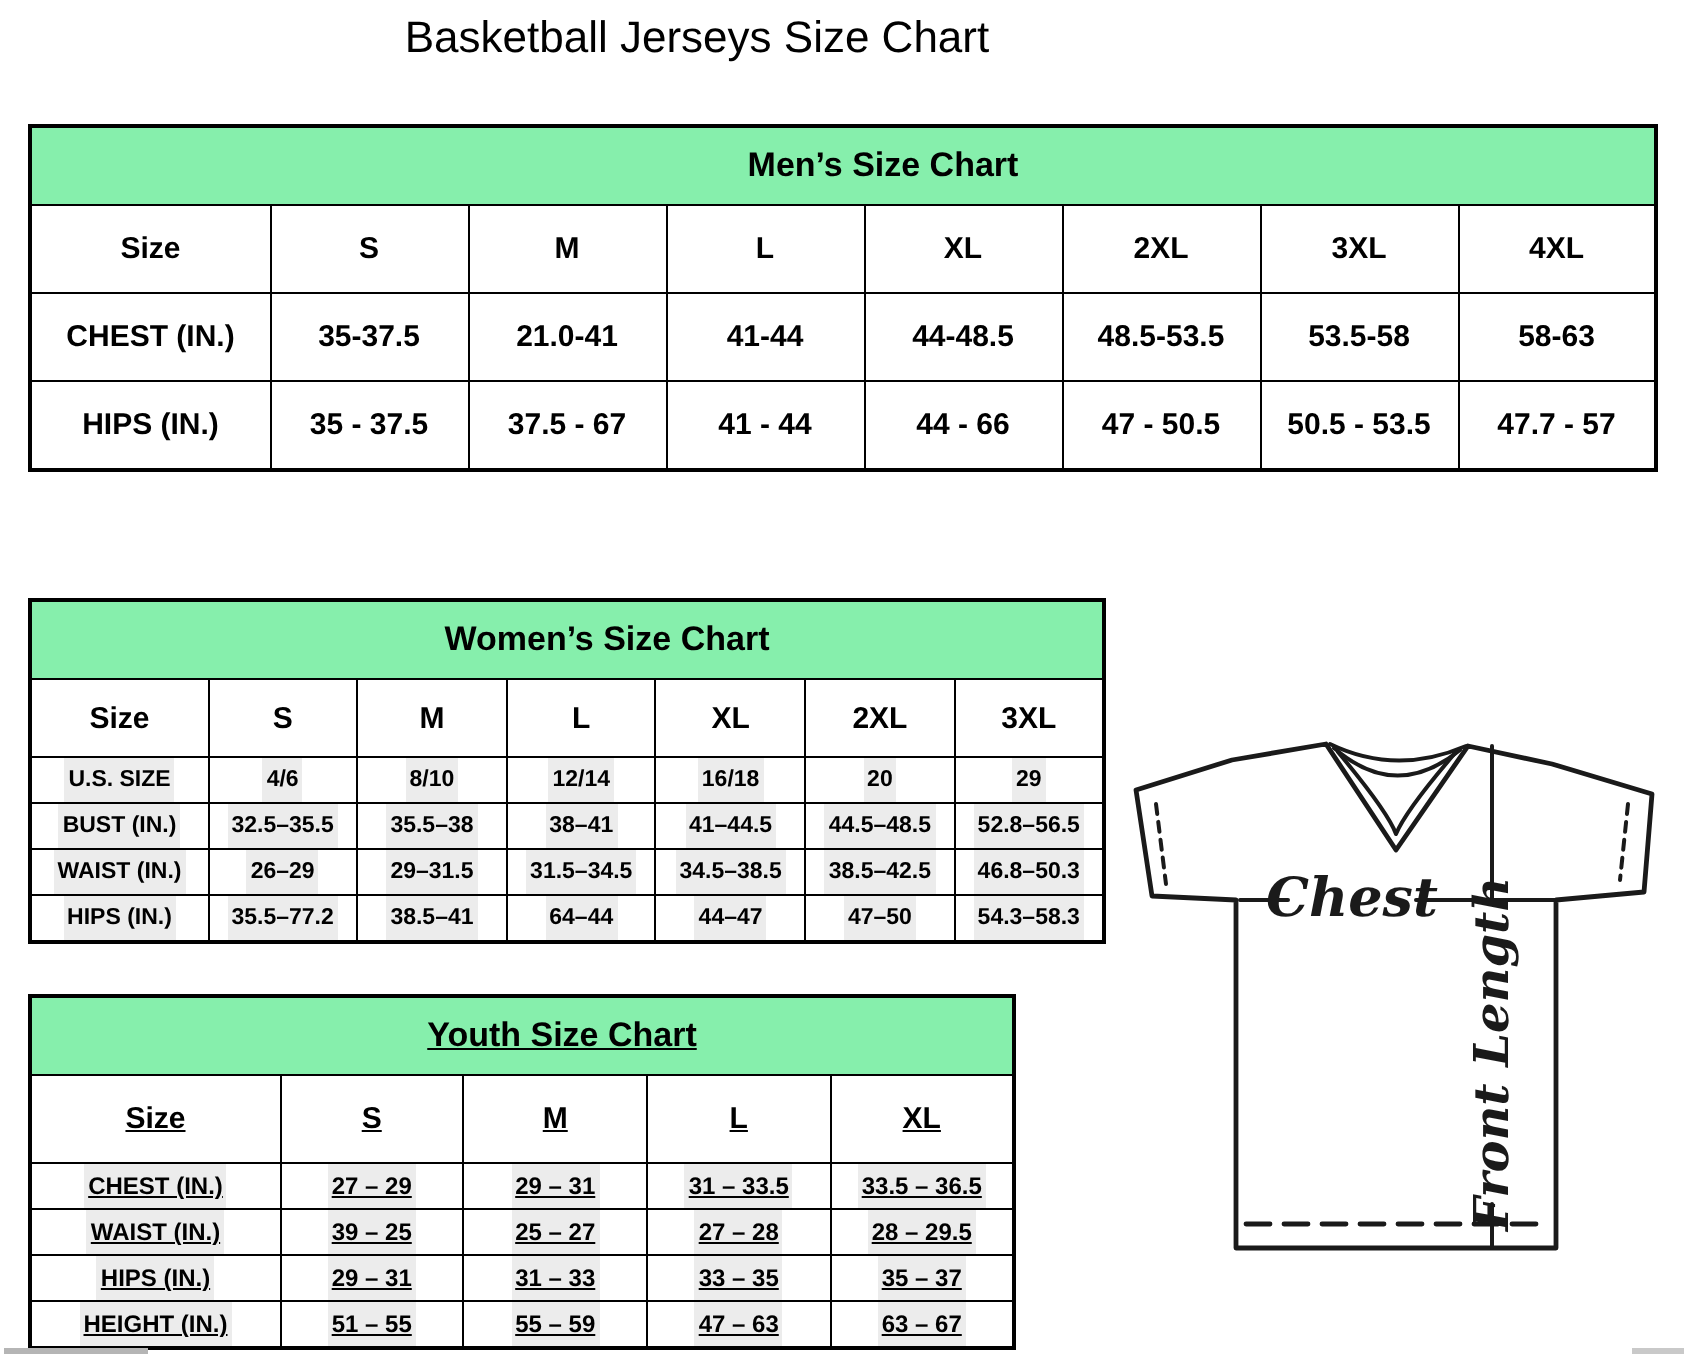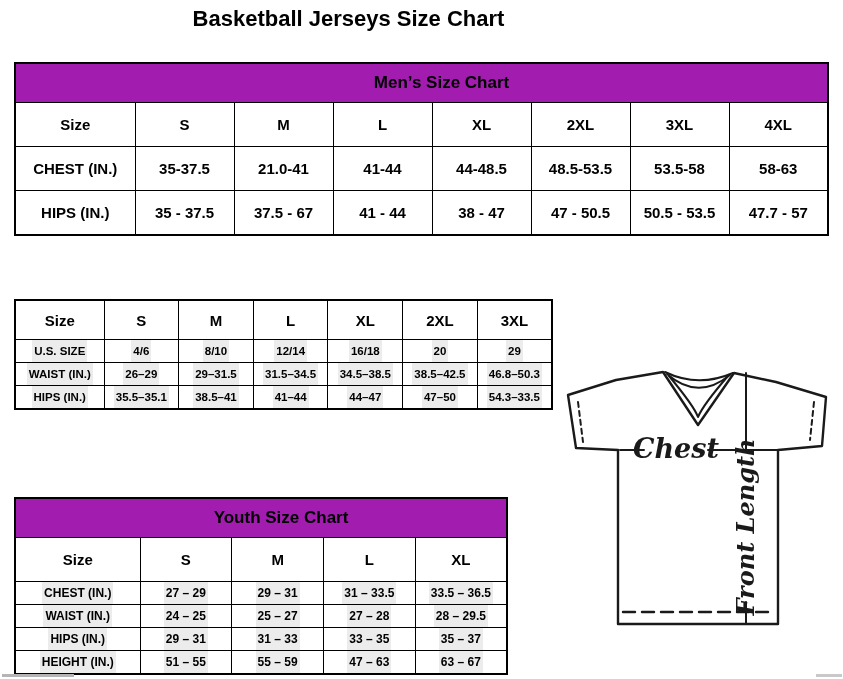--- a/index.html
+++ b/index.html
@@ -1,30 +1,30 @@
 <!DOCTYPE html>
 <html><head>
 <meta charset="utf-8">
 <style>
   html,body{margin:0;padding:0;background:#fff;}
   .page{position:relative;width:843px;height:679px;background:#fff;overflow:hidden;
         font-family:"Liberation Sans",sans-serif;color:#000;}
   .page-title{position:absolute;top:6px;left:0;width:697px;text-align:center;
-        font-size:22px;font-weight:bold;margin:0;}
+        font-size:22px;font-weight:normal;margin:0;}
   table.size-table{position:absolute;border-collapse:collapse;table-layout:fixed;
         border:2px solid #000;background:#fff;}
   table.size-table td{border:1px solid #000;text-align:center;font-weight:bold;
         vertical-align:middle;padding:0;overflow:hidden;white-space:nowrap;}
-  tr.band td{background:#a21caf;font-size:17px;height:38px;padding-left:40px;}
+  tr.band td{background:#86efac;font-size:17px;height:38px;padding-left:40px;}
   table.mens{left:14px;top:62px;width:815px;}
   .mens tr.head td,.mens tr.data td{height:43px;font-size:15px;}
   table.womens{left:14px;top:299px;width:539px;}
   .womens tr.head td{height:38px;font-size:15px;}
   .womens tr.data td{height:22px;font-size:11.5px;}
-  table.youth{left:14px;top:497px;width:494px;}
+  table.youth{left:14px;top:497px;width:494px;text-decoration:underline;}
   .youth tr.head td{height:43px;font-size:15px;}
   .youth tr.data td{height:22px;font-size:12px;}
   .hl{background:#ececec;padding:16px 2px;}
   .diagram{position:absolute;left:556px;top:362px;width:282px;height:266px;}
   .diagram text{font-family:"DejaVu Serif","Liberation Serif",serif;
         font-style:italic;font-weight:bold;fill:#1a1a1a;}
   .hscroll-thumb{position:absolute;left:2px;bottom:2px;width:72px;height:3px;background:#b5b5b5;}
   .hscroll-corner{position:absolute;right:1px;bottom:2px;width:26px;height:3px;background:#c9c9c9;}
 </style>
 </head>
@@ -67,74 +67,86 @@
       <td>44-48.5</td>
       <td>48.5-53.5</td>
       <td>53.5-58</td>
       <td>58-63</td>
     </tr>
     <tr class="data">
       <td>HIPS (IN.)</td>
       <td>35 - 37.5</td>
       <td>37.5 - 67</td>
       <td>41 - 44</td>
-      <td>38 - 47</td>
+      <td>44 - 66</td>
       <td>47 - 50.5</td>
       <td>50.5 - 53.5</td>
       <td>47.7 - 57</td>
     </tr>
   </tbody>
     </table>
 
   <table class="size-table womens">
     <colgroup>
         <col style="width:89px">
         <col>
         <col>
         <col>
         <col>
         <col>
         <col>
       </colgroup>
     <tbody>
+        <tr class="band">
+      <td colspan="7">Women’s Size Chart</td>
+    </tr>
     <tr class="head">
       <td>Size</td>
       <td>S</td>
       <td>M</td>
       <td>L</td>
       <td>XL</td>
       <td>2XL</td>
       <td>3XL</td>
     </tr>
     <tr class="data">
       <td><span class="hl">U.S. SIZE</span></td>
       <td><span class="hl">4/6</span></td>
       <td><span class="hl">8/10</span></td>
       <td><span class="hl">12/14</span></td>
       <td><span class="hl">16/18</span></td>
       <td><span class="hl">20</span></td>
       <td><span class="hl">29</span></td>
     </tr>
     <tr class="data">
+      <td><span class="hl">BUST (IN.)</span></td>
+      <td><span class="hl">32.5–35.5</span></td>
+      <td><span class="hl">35.5–38</span></td>
+      <td><span class="hl">38–41</span></td>
+      <td><span class="hl">41–44.5</span></td>
+      <td><span class="hl">44.5–48.5</span></td>
+      <td><span class="hl">52.8–56.5</span></td>
+    </tr>
+    <tr class="data">
       <td><span class="hl">WAIST (IN.)</span></td>
       <td><span class="hl">26–29</span></td>
       <td><span class="hl">29–31.5</span></td>
       <td><span class="hl">31.5–34.5</span></td>
       <td><span class="hl">34.5–38.5</span></td>
       <td><span class="hl">38.5–42.5</span></td>
       <td><span class="hl">46.8–50.3</span></td>
     </tr>
     <tr class="data">
       <td><span class="hl">HIPS (IN.)</span></td>
-      <td><span class="hl">35.5–35.1</span></td>
+      <td><span class="hl">35.5–77.2</span></td>
       <td><span class="hl">38.5–41</span></td>
-      <td><span class="hl">41–44</span></td>
+      <td><span class="hl">64–44</span></td>
       <td><span class="hl">44–47</span></td>
       <td><span class="hl">47–50</span></td>
-      <td><span class="hl">54.3–33.5</span></td>
+      <td><span class="hl">54.3–58.3</span></td>
     </tr>
   </tbody>
     </table>
 
   <table class="size-table youth">
     <colgroup>
         <col style="width:125px">
         <col>
         <col>
         <col>
@@ -153,21 +165,21 @@
     </tr>
     <tr class="data">
       <td><span class="hl">CHEST (IN.)</span></td>
       <td><span class="hl">27 – 29</span></td>
       <td><span class="hl">29 – 31</span></td>
       <td><span class="hl">31 – 33.5</span></td>
       <td><span class="hl">33.5 – 36.5</span></td>
     </tr>
     <tr class="data">
       <td><span class="hl">WAIST (IN.)</span></td>
-      <td><span class="hl">24 – 25</span></td>
+      <td><span class="hl">39 – 25</span></td>
       <td><span class="hl">25 – 27</span></td>
       <td><span class="hl">27 – 28</span></td>
       <td><span class="hl">28 – 29.5</span></td>
     </tr>
     <tr class="data">
       <td><span class="hl">HIPS (IN.)</span></td>
       <td><span class="hl">29 – 31</span></td>
       <td><span class="hl">31 – 33</span></td>
       <td><span class="hl">33 – 35</span></td>
       <td><span class="hl">35 – 37</span></td>

